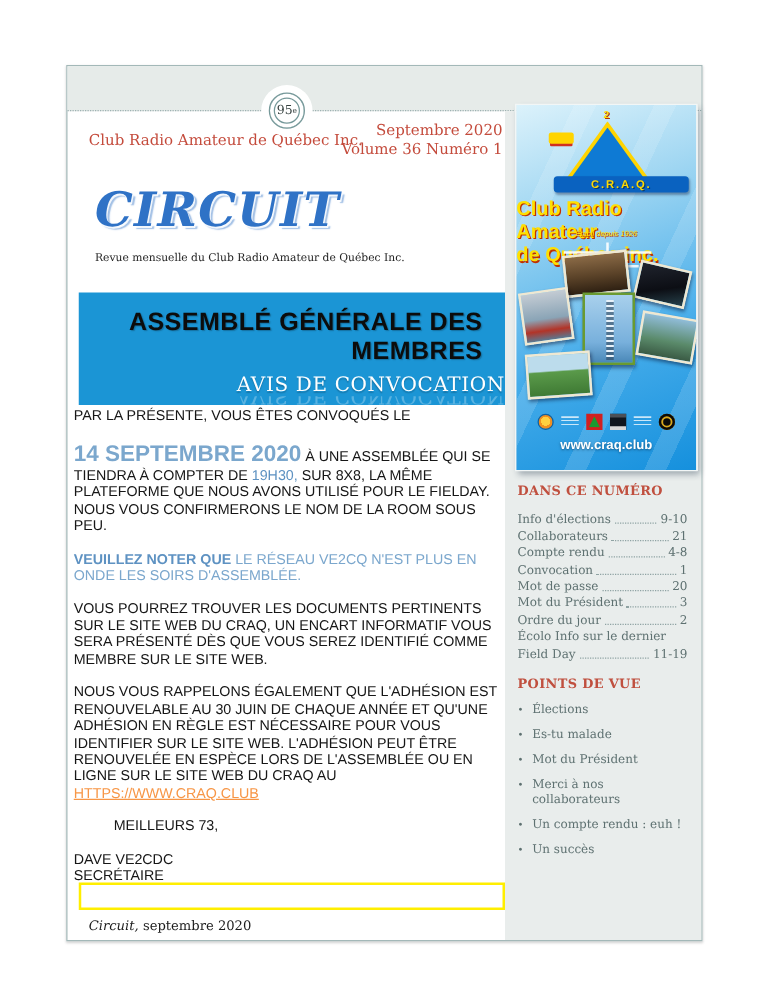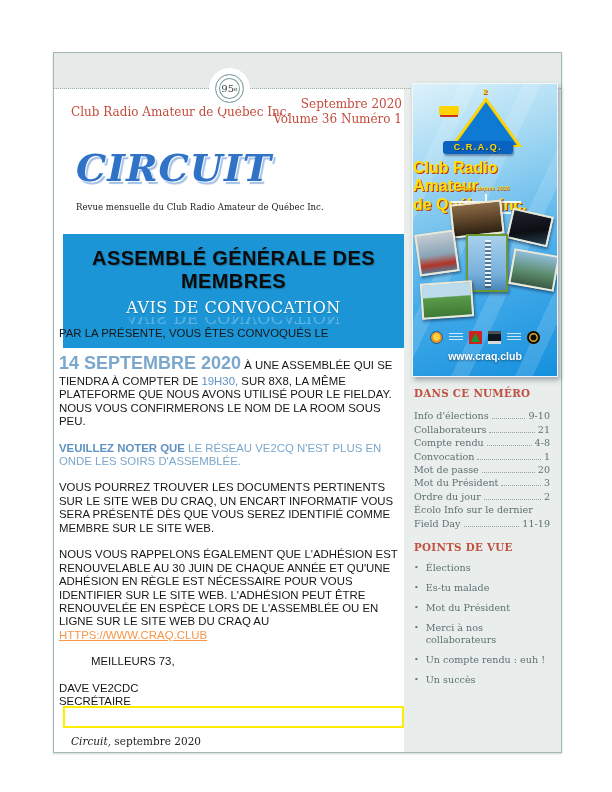--- a/index.html
+++ b/index.html
@@ -25,22 +25,22 @@
   .club-name{position:absolute;left:17px;top:52px;font-family:"DejaVu Serif",serif;
          font-size:12px;color:var(--red);}
   .issue-info{position:absolute;left:200px;top:44px;width:148px;text-align:right;
          font-family:"DejaVu Serif",serif;font-size:12px;color:var(--red);line-height:1.25;}
   .nl-title{position:absolute;left:22px;top:92px;font-family:"DejaVu Serif",serif;
          font-style:italic;font-weight:bold;font-size:38px;letter-spacing:1px;color:var(--title-blue);
          text-shadow:1px 1px 0 rgba(255,255,255,.85), 2.5px 2.5px 1px rgba(47,114,198,.45);}
   .nl-subtitle{position:absolute;left:22px;top:149px;font-family:"DejaVu Serif",serif;
          font-size:8.6px;color:#222;}
   
-  .announce{position:absolute;left:9px;top:181px;width:341px;height:114px;
-         background:var(--blue-block);text-align:center;overflow:hidden;}
+  .announce{position:absolute;left:9px;top:181px;width:341px;height:90px;
+         background:var(--blue-block);text-align:right;overflow:hidden;}
   .announce-h{padding:13px 18px 0;font-size:20px;font-weight:bold;color:#0c0c0c;
          line-height:1.15;letter-spacing:.4px;text-shadow:1px 1px 1px rgba(0,0,0,.25);}
   .announce-s{margin-top:5px;font-family:"DejaVu Serif",serif;font-size:16px;color:#fff;
          letter-spacing:.5px;text-shadow:0 1px 1px rgba(0,0,0,.2);}
   .announce-refl{transform:scaleY(-1);opacity:.28;height:10px;overflow:hidden;
          font-family:"DejaVu Serif",serif;font-size:16px;color:#fff;letter-spacing:.5px;}
   
   .bodycol{position:absolute;left:5px;top:274px;width:347px;font-size:11.4px;
          line-height:1.18;color:#161616;}
   .bodycol p{margin:0 0 13px 0;}
@@ -76,21 +76,21 @@
   .poster::before{content:"";position:absolute;inset:0;
        background:repeating-linear-gradient(115deg,transparent 0 42px,rgba(255,255,255,.14) 42px 58px);}
   .logo-two{position:absolute;top:3px;left:0;width:100%;text-align:center;color:#ffd900;
        font-weight:bold;font-size:8px;text-shadow:1px 1px 0 #b33000;}
   .tri-outer{position:absolute;top:13px;left:37px;width:72px;height:50px;background:#ffd400;
        clip-path:polygon(50% 0,100% 100%,0 100%);filter:drop-shadow(1px 2px 2px rgba(0,0,40,.35));}
   .tri-inner{position:absolute;top:5px;left:5px;width:62px;height:43px;background:#0e7ad4;
        clip-path:polygon(50% 0,100% 100%,0 100%);}
   .tri-core{position:absolute;top:22px;left:26px;width:20px;height:9px;background:#ffd400;
        border-radius:2px;box-shadow:0 3px 0 -1px #d03020;}
-  .craq-bar{position:absolute;top:57px;left:30px;width:70px;height:13px;background:#0a62c0;
+  .craq-bar{position:absolute;top:57px;left:30px;width:108px;height:13px;background:#0a62c0;
        border-radius:3px;color:#ffd900;font-weight:bold;font-size:9px;letter-spacing:1.5px;
        text-align:center;line-height:13px;text-shadow:1px 1px 0 #083a70;
        box-shadow:1px 2px 2px rgba(0,0,40,.35);}
   .org-name{position:absolute;top:75px;left:0;width:100%;text-align:left;color:#ffe000;
        font-weight:bold;font-size:16px;line-height:1.15;text-shadow:1px 1px 0 #c03000;}
   .established{position:absolute;top:101px;left:0;width:100%;text-align:center;color:#ffe000;
        font-size:6px;font-style:italic;text-shadow:.5px .5px 0 #c03000;}
   .antenna-mast{position:absolute;left:72px;top:110px;width:2px;height:72px;background:rgba(255,255,255,.9);}
   .antenna-bar1{position:absolute;left:38px;top:117px;width:70px;height:2px;background:rgba(255,255,255,.9);}
   .antenna-bar2{position:absolute;left:48px;top:128px;width:50px;height:2px;background:rgba(255,255,255,.85);}

